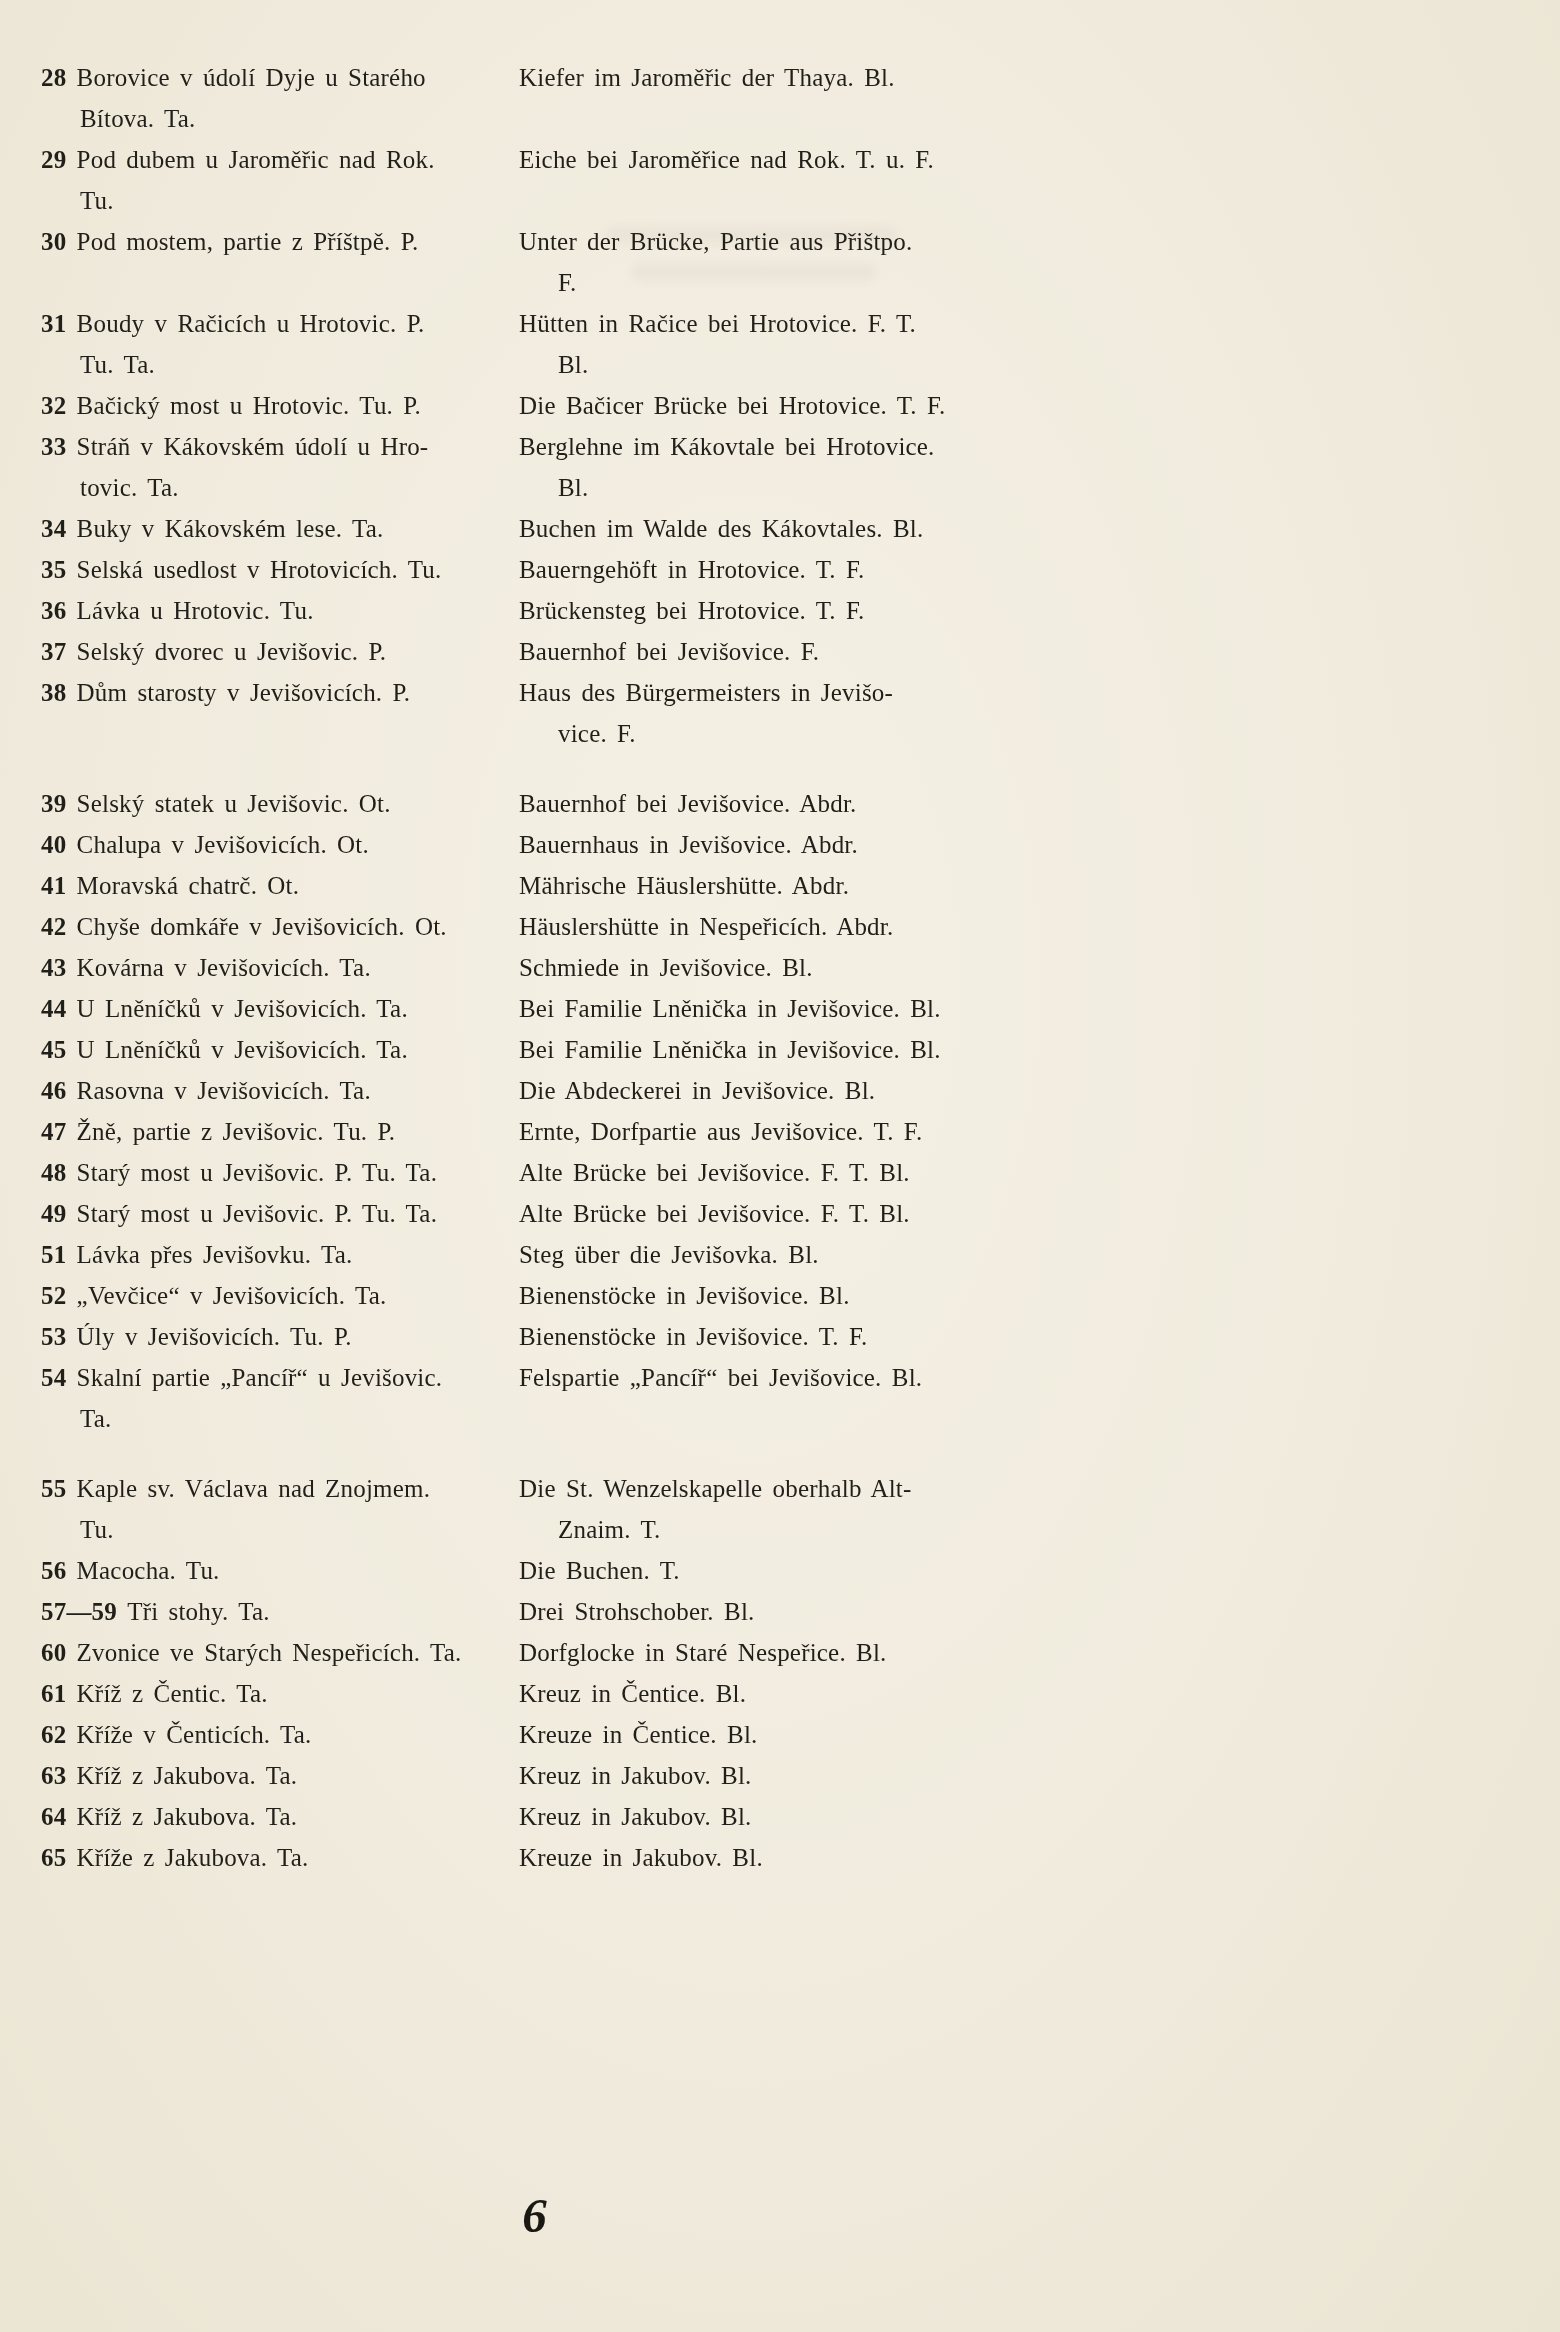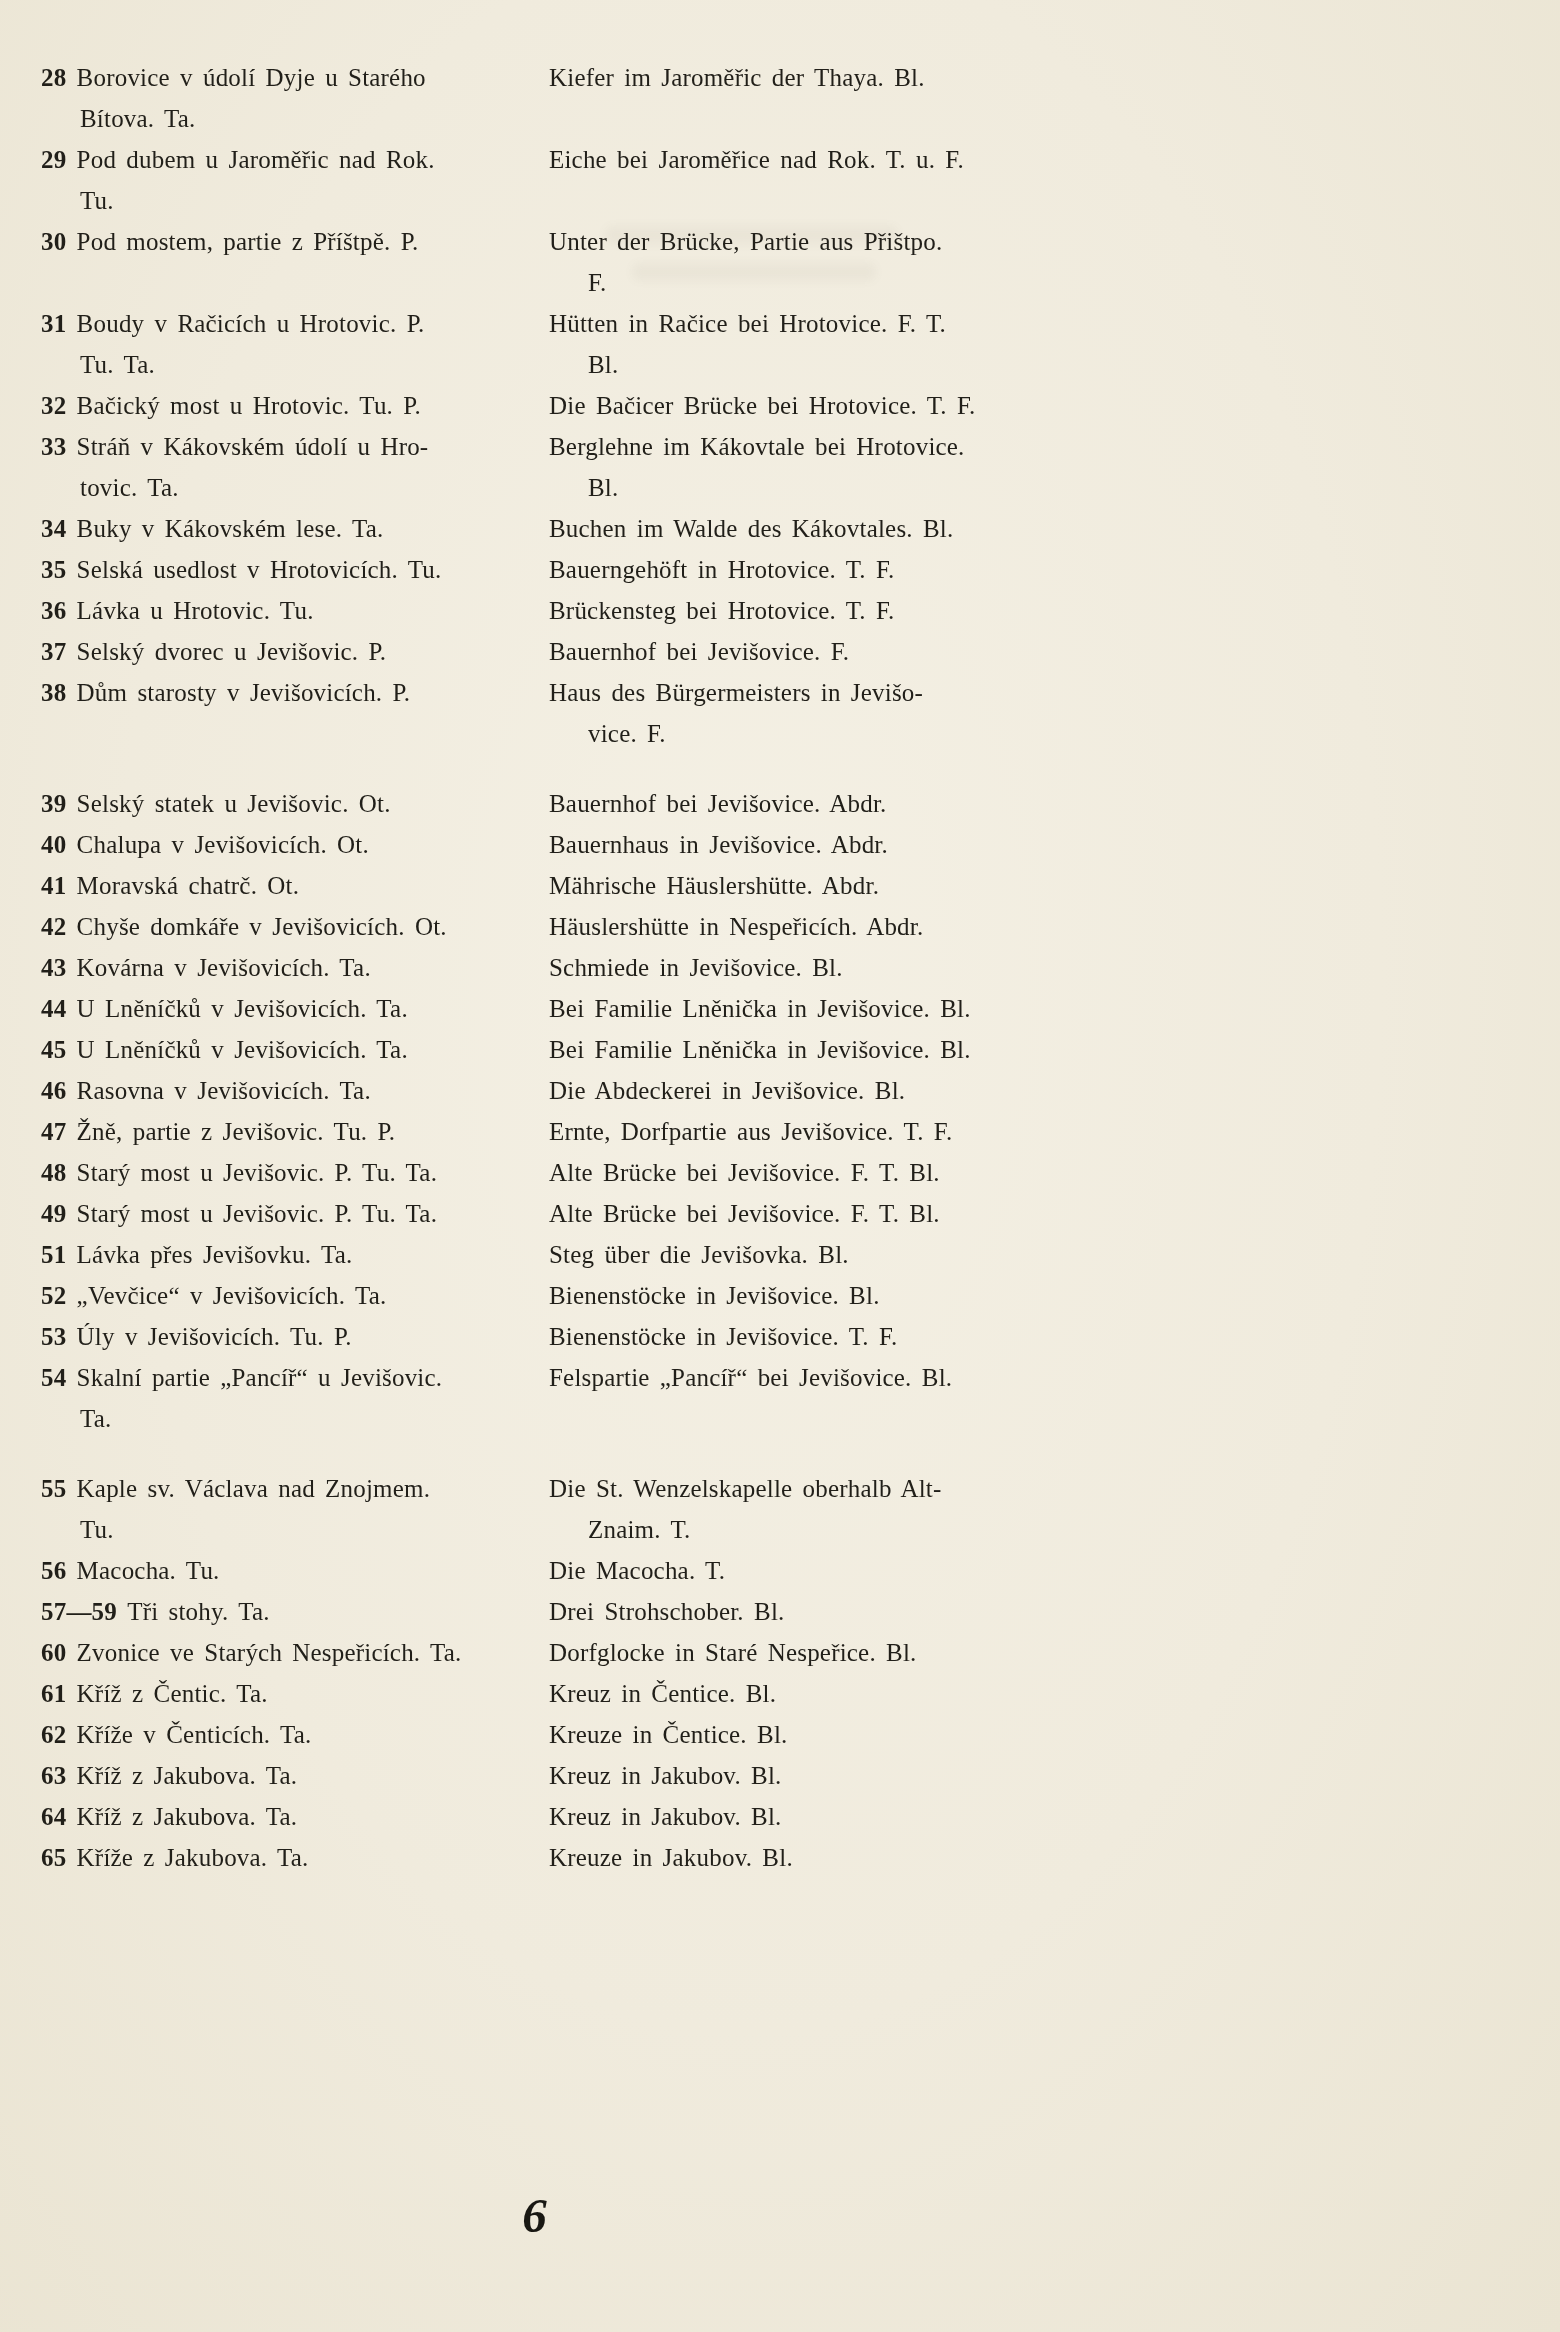--- a/index.html
+++ b/index.html
@@ -17,21 +17,21 @@
   }
   .content {
     position: absolute;
     left: 41px;
     top: 57px;
     width: 987px;
   }
   .entry {
     display: grid;
     grid-template-columns: 466px 492px;
-    column-gap: 42px;
+    column-gap: 12px;
     align-items: start;
   }
   .entry.gap-before {
     margin-top: 29px;
   }
   .entry p {
     margin: 0;
     font-size: 25px;
     line-height: 41px;
     white-space: pre-wrap;
@@ -187,21 +187,21 @@
       <p class="de">Felspartie „Pancíř“ bei Jevišovice. Bl.</p>
     </div>
     <div class="entry gap-before">
       <p class="cs"><b class="num">55 </b><span>Kaple sv. Václava nad Znojmem.
 Tu.</span></p>
       <p class="de">Die St. Wenzelskapelle oberhalb Alt-
 Znaim. T.</p>
     </div>
     <div class="entry">
       <p class="cs"><b class="num">56 </b><span>Macocha. Tu.</span></p>
-      <p class="de">Die Macocha. T.</p>
+      <p class="de">Die Buchen. T.</p>
     </div>
     <div class="entry">
       <p class="cs"><b class="num">57—59 </b><span>Tři stohy. Ta.</span></p>
       <p class="de">Drei Strohschober. Bl.</p>
     </div>
     <div class="entry">
       <p class="cs"><b class="num">60 </b><span>Zvonice ve Starých Nespeřicích. Ta.</span></p>
       <p class="de">Dorfglocke in Staré Nespeřice. Bl.</p>
     </div>
     <div class="entry">

